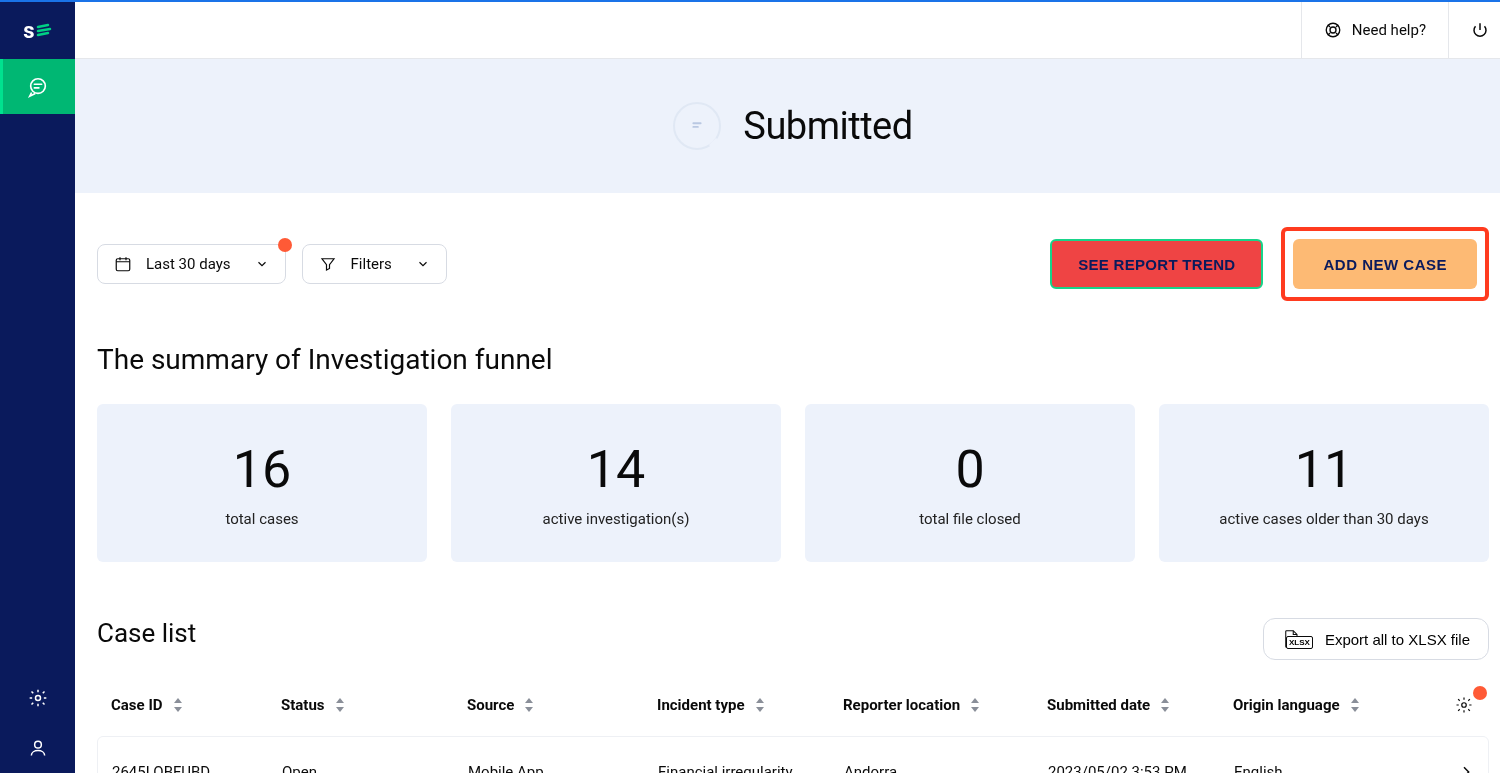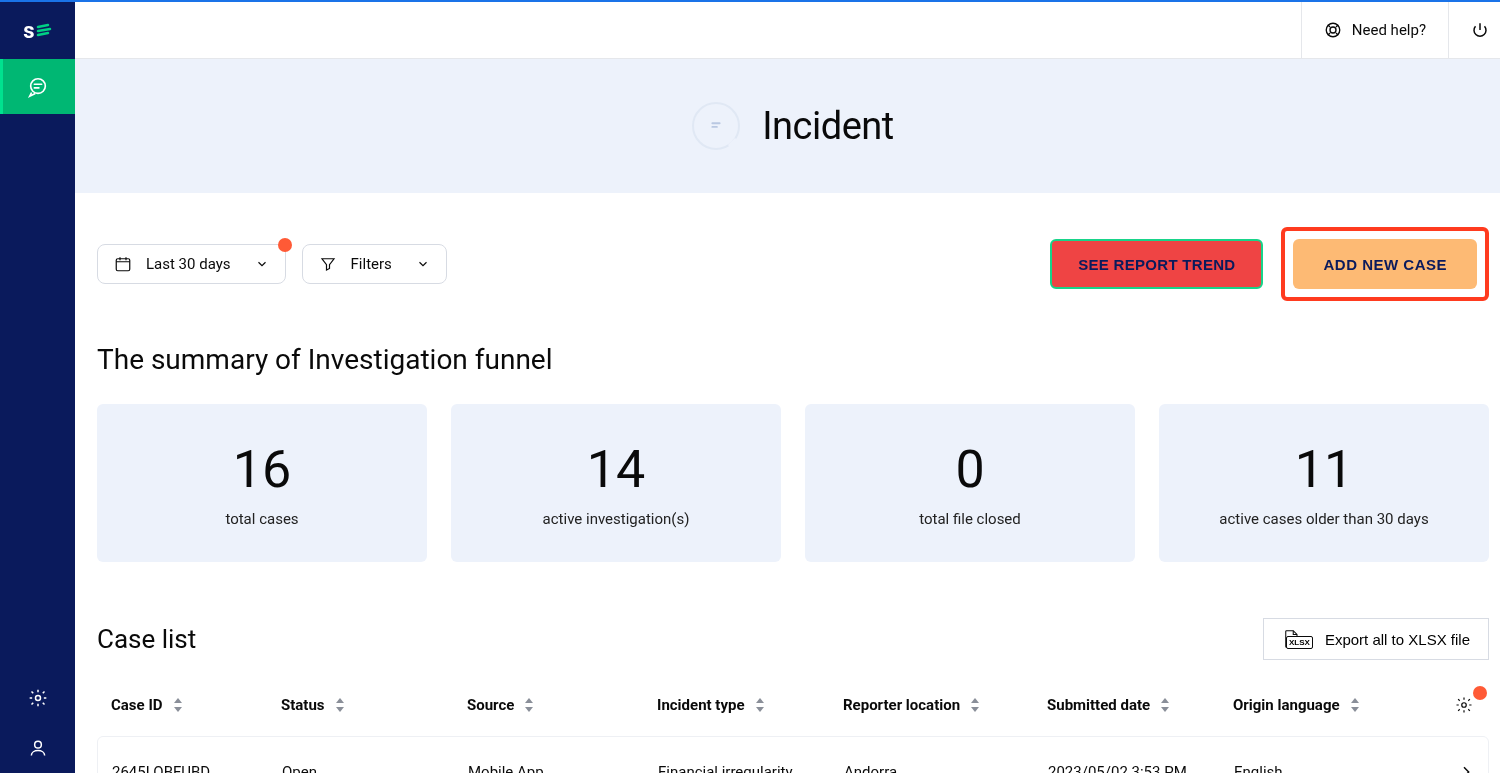--- a/index.html
+++ b/index.html
@@ -33,23 +33,23 @@
   .badge-dot { position: absolute; top: -7px; right: -7px; width: 14px; height: 14px; background: #ff5a36; border-radius: 50%; }
   .actions-group { margin-left: auto; display: flex; gap: 18px; align-items: center; }
   .btn-outline-green { height: 50px; padding: 0 26px; border: 2px solid #18d48a; color: #0a1a5c; font-weight: 700; font-size: 15px; letter-spacing: 0.3px; border-radius: 6px; background: #ef4444; cursor: pointer; }
   .highlight-frame { border: 4px solid #ff3b1f; border-radius: 6px; padding: 8px; display: inline-flex; }
   .btn-solid-green { height: 50px; padding: 0 30px; background: #fdba74; color: #0a1a5c; font-weight: 800; font-size: 15px; letter-spacing: 0.5px; border: none; border-radius: 6px; cursor: pointer; }
   .section-title { font-size: 28px; font-weight: 400; margin-top: 42px; }
   .stats-grid { display: grid; grid-template-columns: repeat(4, 1fr); gap: 24px; margin-top: 28px; }
   .stat-card { background: #edf2fb; border-radius: 6px; height: 158px; display: flex; flex-direction: column; align-items: center; justify-content: center; gap: 10px; }
   .stat-value { font-size: 52px; font-weight: 400; }
   .stat-label { font-size: 15px; color: #222; }
-  .caselist-header { display: flex; align-items: center; margin-top: 56px; }
+  .caselist-header { display: flex; margin-top: 56px; }
   .caselist-title { font-size: 26px; font-weight: 400; }
-  .export-btn { margin-left: auto; display: inline-flex; align-items: center; gap: 12px; height: 42px; padding: 0 18px; border: 1px solid #d7dbe3; border-radius: 0; background: #fff; font-size: 15px; cursor: pointer; }
+  .export-btn { margin-left: auto; display: inline-flex; align-items: center; gap: 12px; height: 42px; padding: 0 18px; border: 1px solid #d7dbe3; border-radius: 12px; background: #fff; font-size: 15px; cursor: pointer; }
   .xlsx-badge { font-size: 8px; font-weight: 700; border: 1px solid #0a0a0a; padding: 1px 2px; border-radius: 2px; letter-spacing: 0; }
   
   .table-wrap { margin-top: 22px; padding-bottom: 10px; }
   .thead { display: grid; grid-template-columns: 170px 186px 190px 186px 204px 186px 180px 60px; align-items: center; padding: 14px 14px; position: relative; }
   .th { font-size: 15px; font-weight: 700; display: flex; align-items: center; gap: 10px; }
   .sort-icon { display: inline-flex; flex-direction: column; line-height: 0; }
   .settings-col { display: flex; justify-content: flex-end; align-items: center; position: relative; }
   .settings-col .dot { position: absolute; top: -10px; right: -14px; width: 14px; height: 14px; background: #ff5a36; border-radius: 50%; }
   .trow { display: grid; grid-template-columns: 170px 186px 190px 186px 204px 186px 180px 60px; align-items: center; padding: 26px 14px; border: 1px solid #eef0f4; border-radius: 6px; font-size: 15px; margin-top: 8px; }
   .trow .arrow-col { display: flex; justify-content: flex-end; }
@@ -121,21 +121,21 @@
         </span>
       </div>
     </div>
 
     <div class="banner">
       <div class="banner-icon-wrap">
         <svg width="22" height="22" viewBox="0 0 24 24" fill="none" stroke="#b9c8e2" stroke-width="2">
             <path d="M8 9h8M8 13h5" stroke-linecap="round"></path>
           </svg>
       </div>
-      <h1 class="banner-title">Incident</h1>
+      <h1 class="banner-title">Submitted</h1>
     </div>
 
     <div class="content">
 
       <div class="controls-row">
         <div class="filter-group">
           <div class="pill">
             <span>
               <svg width="18" height="18" viewBox="0 0 24 24" fill="none" stroke="#0a0a0a" stroke-width="1.6">
                   <rect x="3" y="5" width="18" height="16" rx="2"></rect>

